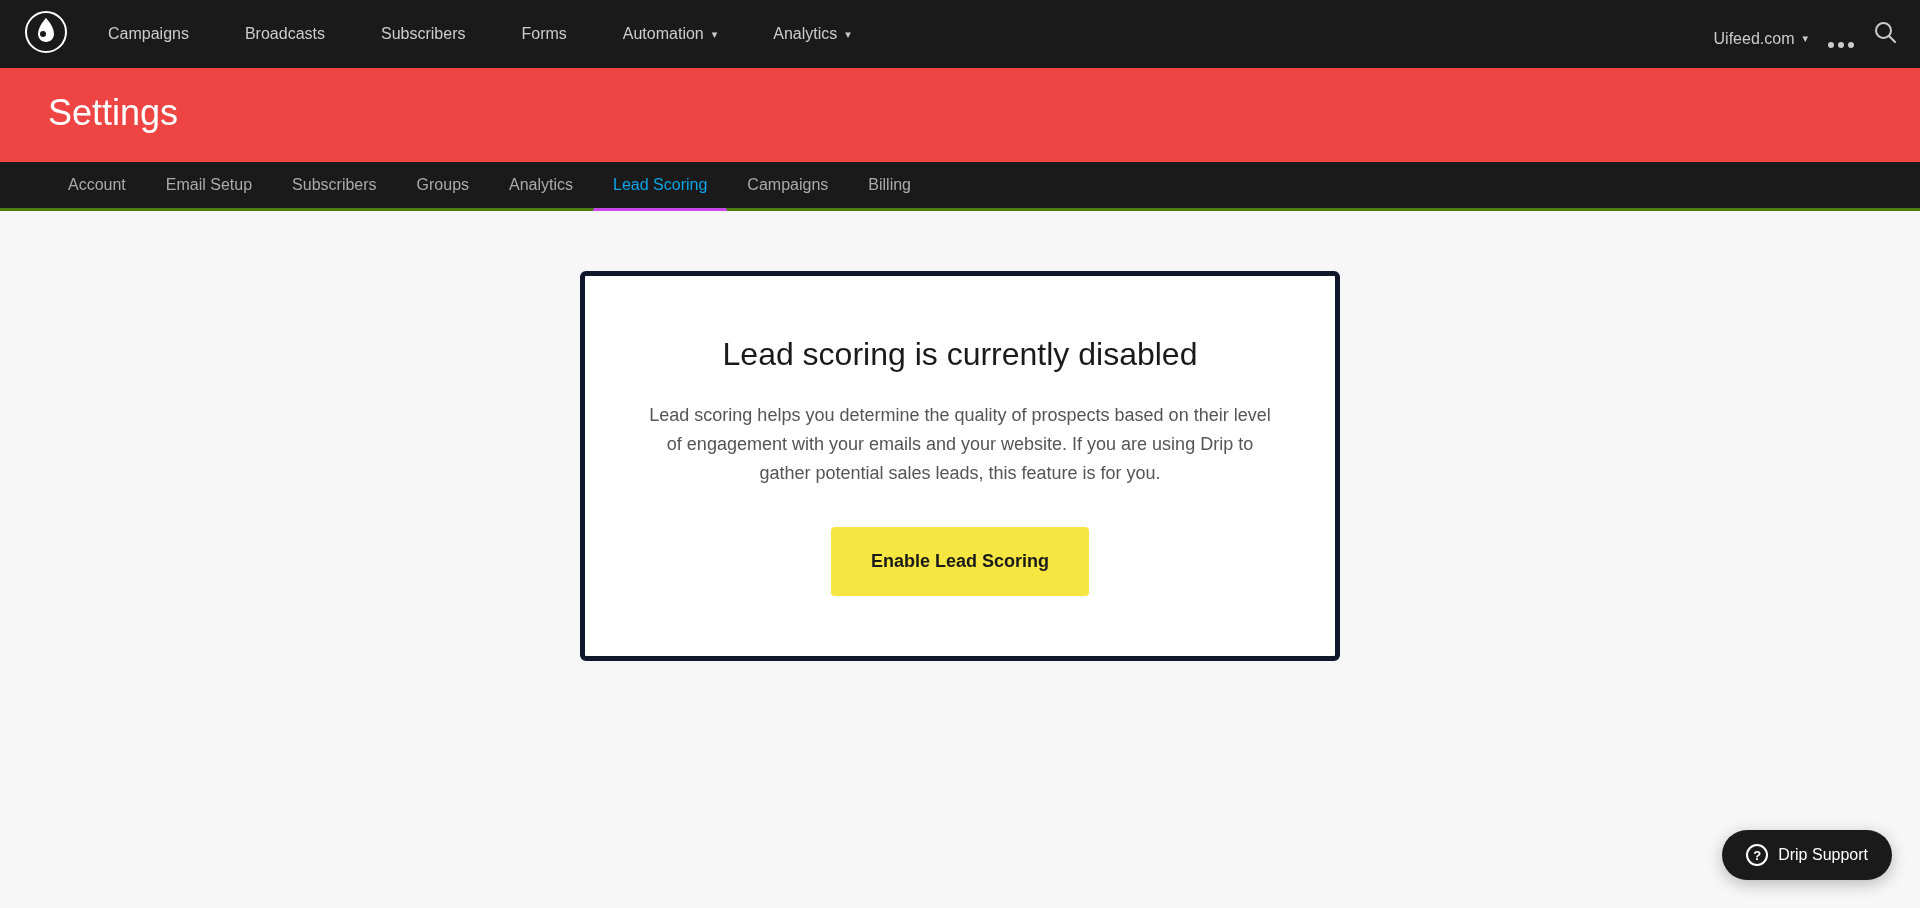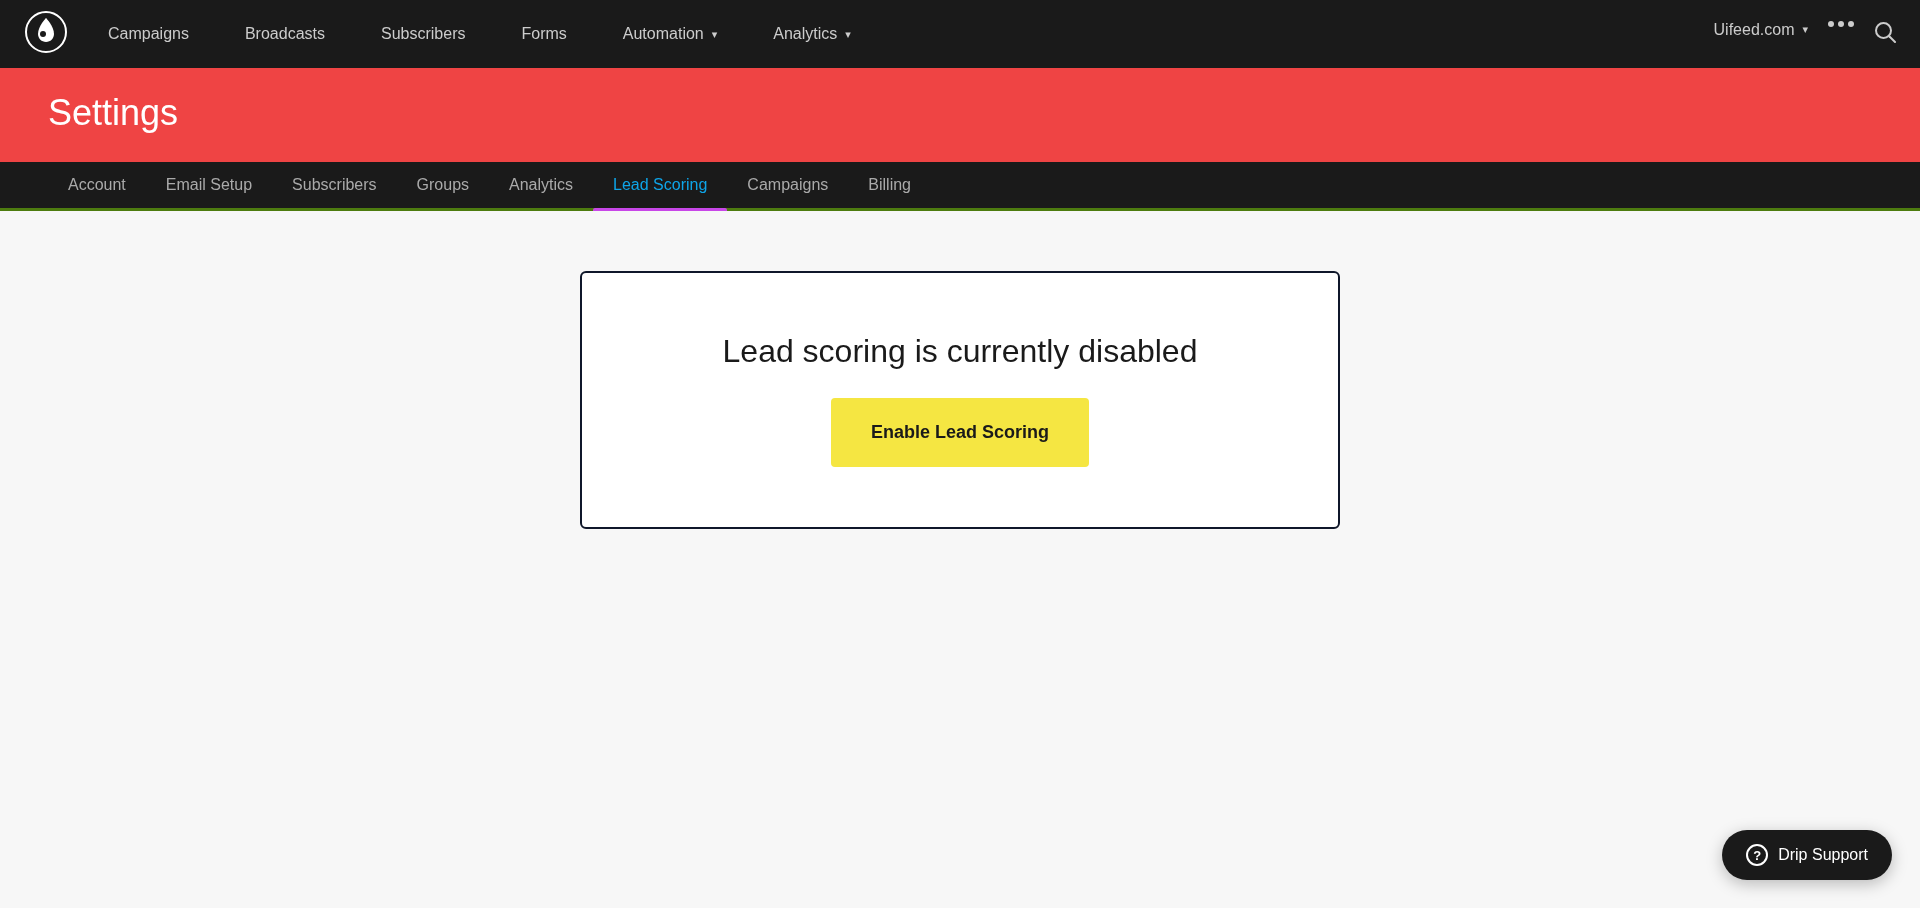--- a/index.html
+++ b/index.html
@@ -45,21 +45,21 @@
       font-weight: 400;
       white-space: nowrap;
       cursor: pointer;
       display: flex;
       align-items: center;
       gap: 6px;
     }
 
     .topnav-right {
       display: flex;
-      align-items: flex-start;
+      align-items: flex-end;
       gap: 20px;
       margin-left: auto;
     }
 
     .topnav-account {
       display: flex;
       align-items: center;
       gap: 6px;
       color: #cccccc;
       font-size: 16px;
@@ -142,21 +142,21 @@
       min-height: calc(908px - 68px - 110px);
       display: flex;
       justify-content: center;
       align-items: flex-start;
       padding: 60px 20px;
     }
 
     
     .lead-scoring-card {
       background: #ffffff;
-      border: 2px solid #0f172a;
+      border: 5px solid #0f172a;
       border-radius: 6px;
       max-width: 760px;
       width: 100%;
       padding: 60px 60px 60px 60px;
       display: flex;
       flex-direction: column;
       align-items: center;
       text-align: center;
     }
 
@@ -281,20 +281,21 @@
   <a class="settings-tab">Groups</a>
   <a class="settings-tab">Analytics</a>
   <a class="settings-tab active">Lead Scoring</a>
   <a class="settings-tab">Campaigns</a>
   <a class="settings-tab">Billing</a>
 </div>
 
 <div class="main-content">
   <div class="lead-scoring-card">
     <h2 class="card-title">Lead scoring is currently disabled</h2>
+    <p class="card-description">Lead scoring helps you determine the quality of prospects based on their level of engagement with your emails and your website. If you are using Drip to gather potential sales leads, this feature is for you.</p>
     <button class="enable-btn">Enable Lead Scoring</button>
   </div>
 </div>
 
 <div class="drip-support">
   <div class="drip-support-icon">
     <span>?</span>
   </div>
   <span>Drip Support</span>
 </div>

